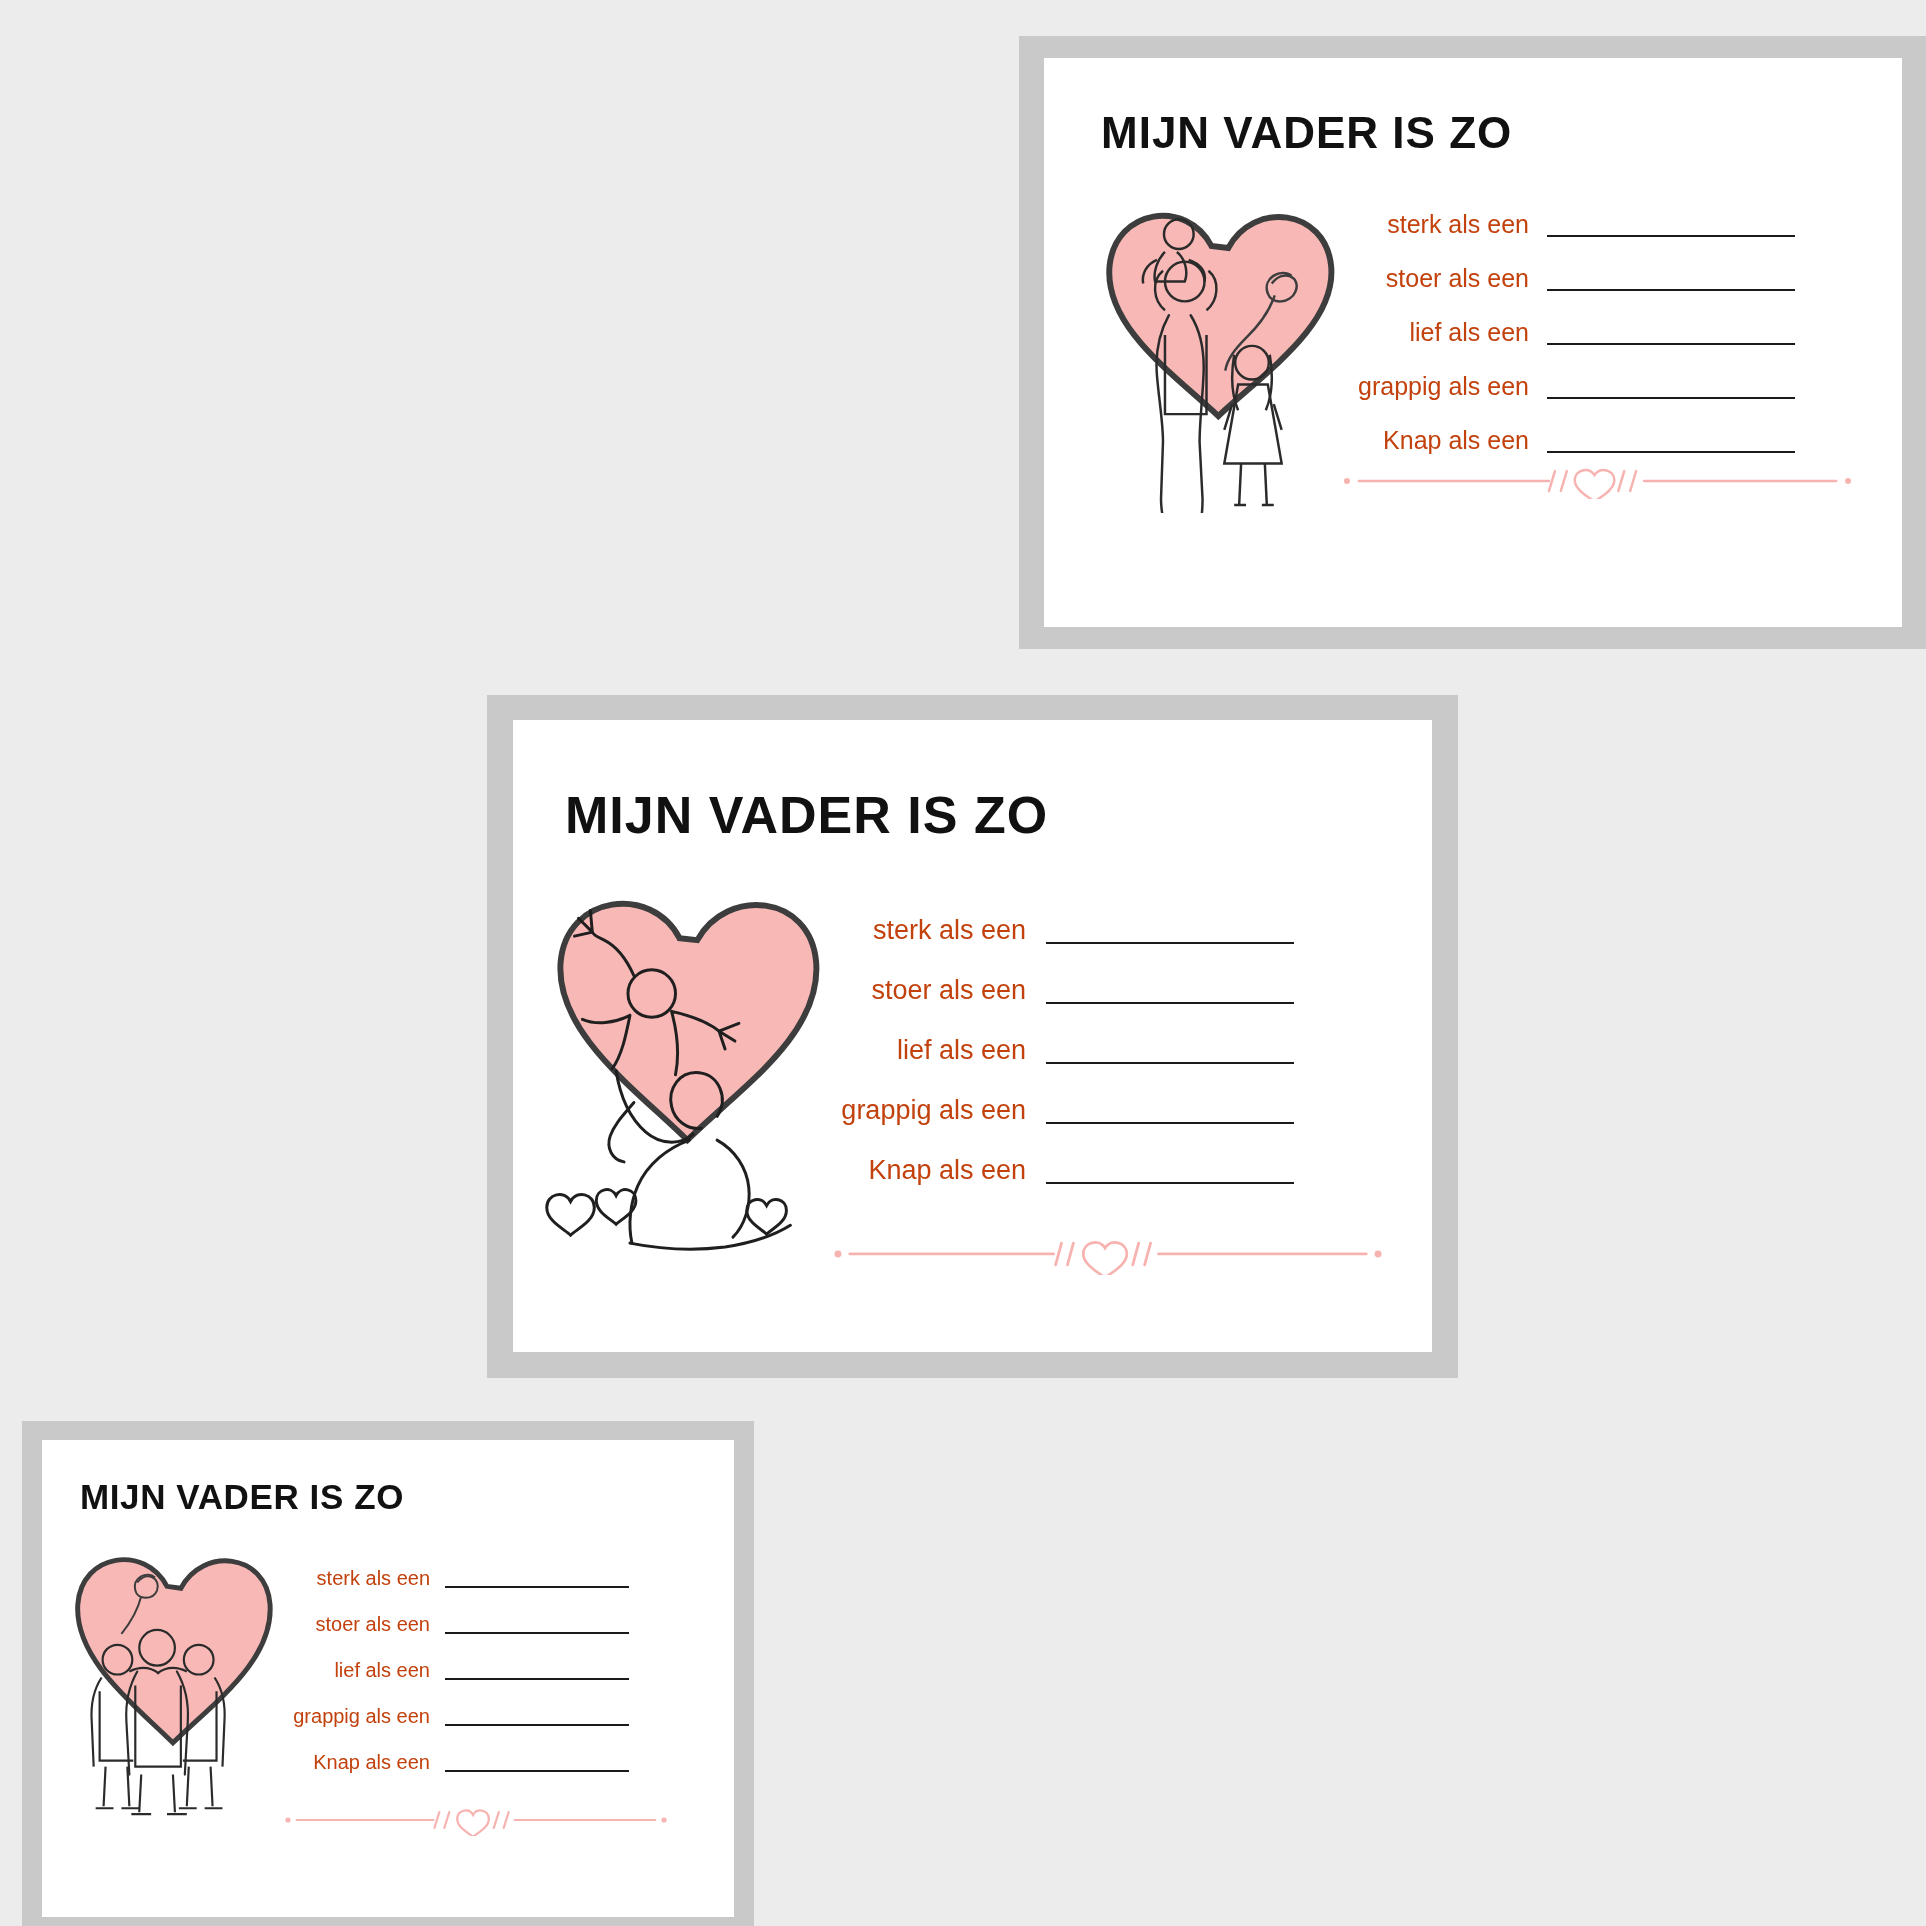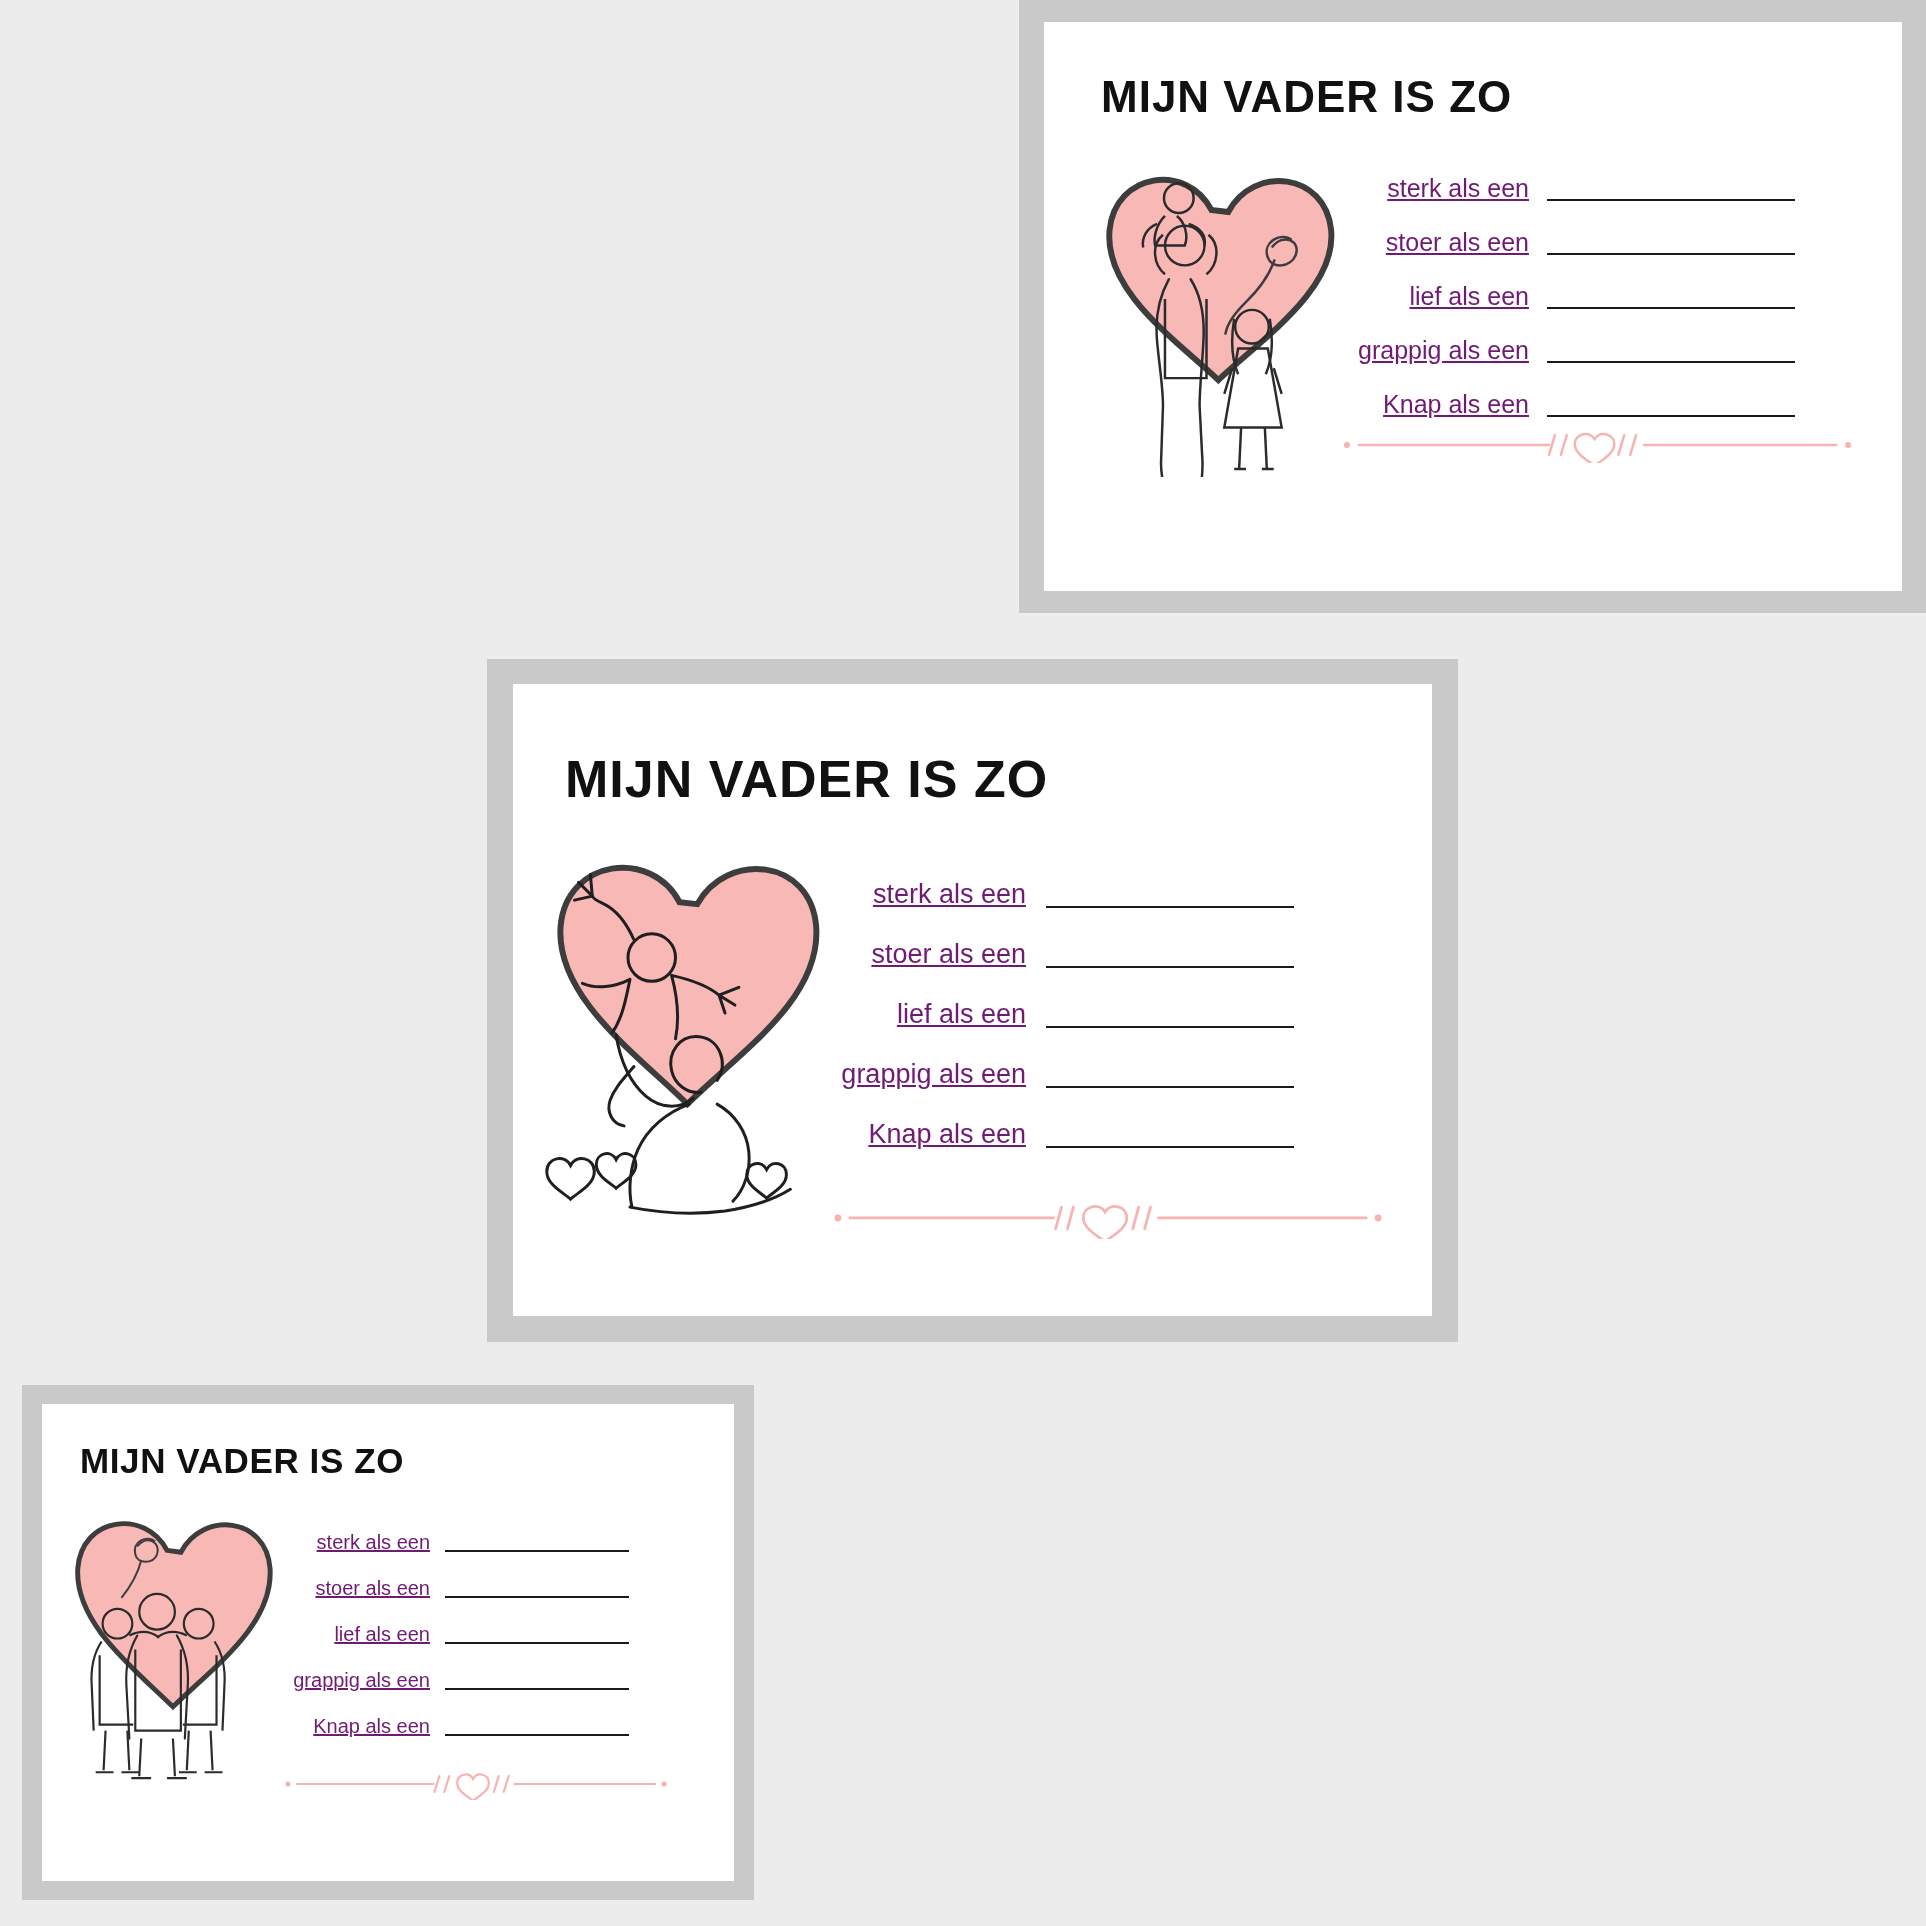--- a/index.html
+++ b/index.html
@@ -13,20 +13,21 @@
     position: relative;
     font-family: "Liberation Sans", sans-serif;
     overflow: hidden;
   }
 
   
   .card {
     position: absolute;
     background: #c9c9c9;
     box-sizing: border-box;
+    margin-top: 36px;
   }
   .card-inner {
     position: absolute;
     background: #ffffff;
     overflow: hidden;
   }
 
   
   #card-1 { left: 1019px; top: 0px; width: 908px; height: 613px; }
   #card-1 .card-inner { left: 25px; top: 22px; right: 25px; bottom: 22px; }
@@ -56,24 +57,23 @@
     position: absolute;
     display: flex;
     flex-direction: column;
   }
   .prompt-row {
     display: flex;
     align-items: flex-end;
   }
   .prompt-label {
     text-align: right;
-    color: #701a75;
+    color: #c2410c;
     white-space: nowrap;
     line-height: 1;
-    text-decoration: underline;
   }
   .prompt-line {
     border-bottom: 2px solid #1a1a1a;
   }
 
   #card-1 .prompts { left: 297px; top: 129px; }
   #card-1 .prompt-row { height: 54px; }
   #card-1 .prompt-label { width: 188px; font-size: 25px; padding-bottom: 4px; }
   #card-1 .prompt-line { width: 248px; margin-left: 18px; margin-bottom: 4px; }
 

